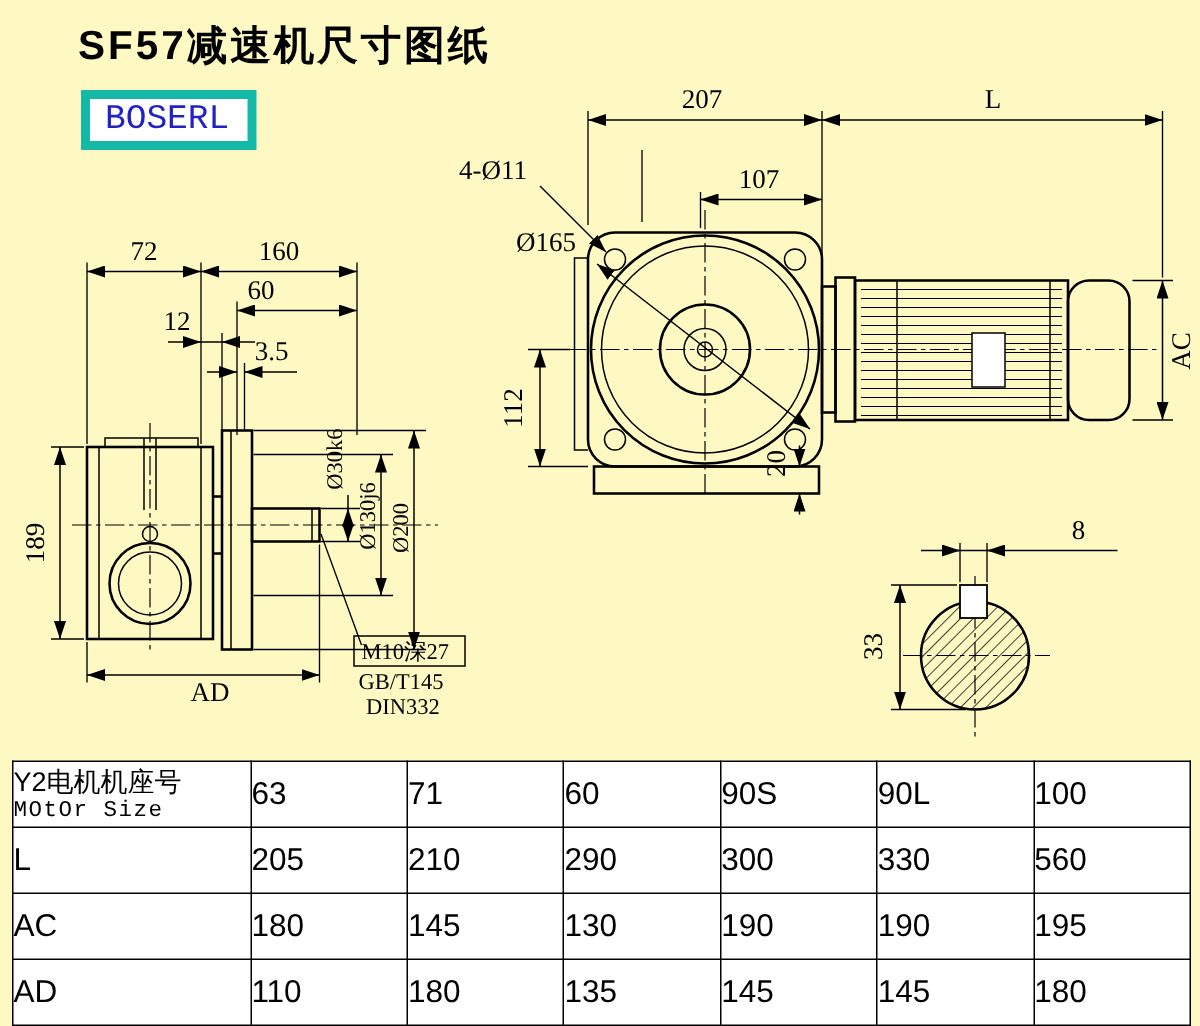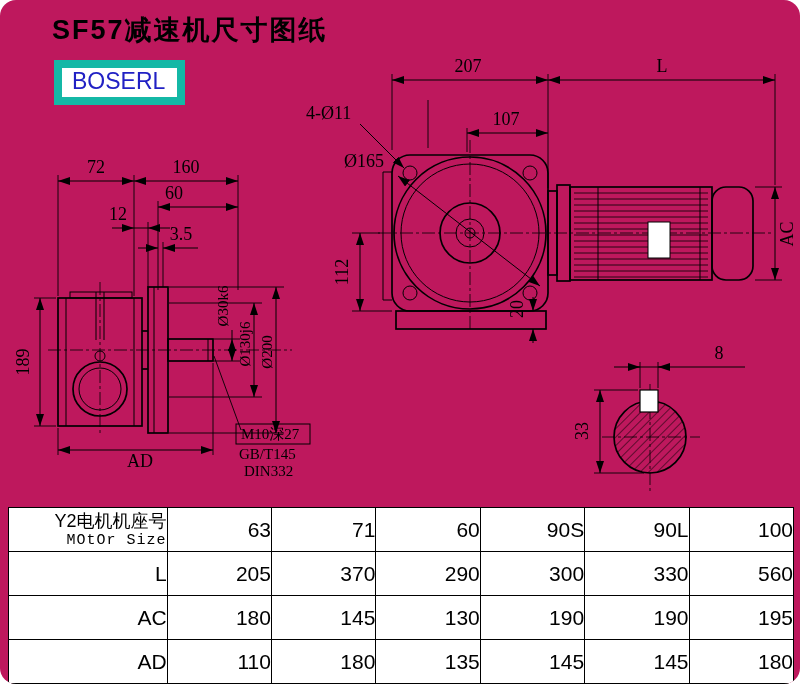--- a/index.html
+++ b/index.html
@@ -1,34 +1,34 @@
 <!DOCTYPE html>
 <html><head>
 <meta charset="utf-8">
 <style>
   html,body{margin:0;padding:0;background:#fff;}
-  .page{position:relative;width:800px;height:684px;background:#be185d;overflow:hidden;
-        font-family:"Liberation Sans",sans-serif;color:#000;border-radius:16px;}
+  .page{position:relative;width:800px;height:684px;background:#fef9c3;overflow:hidden;
+        font-family:"Liberation Sans",sans-serif;color:#000;}
   .title{position:absolute;left:52px;top:12px;font-size:27px;font-weight:bold;
          letter-spacing:2px;font-family:"Liberation Sans",sans-serif;}
-  .brand{position:absolute;left:54px;top:60px;border:8px solid #14b8a6;color:#2121c4;
-         font-family:Liberation Sans, sans-serif;font-size:23px;padding:0 12px 2px 10px;
+  .brand{position:absolute;left:54px;top:60px;border:6px solid #14b8a6;color:#2121c4;
+         font-family:Liberation Mono, monospace;font-size:23px;padding:0 12px 2px 10px;
          background:#fff;}
   svg.drawing{position:absolute;left:0;top:0;}
   .obj{fill:none;stroke:#000;stroke-width:1.7;}
   .objt{fill:none;stroke:#000;stroke-width:1;}
   .fin{fill:none;stroke:#000;stroke-width:0.8;}
   .dl{stroke:#000;stroke-width:1;fill:none;}
   .ext{stroke:#000;stroke-width:0.9;}
   .cl{stroke:#000;stroke-width:0.8;stroke-dasharray:13 3 3 3;}
   text.dim{font-family:"Liberation Serif",serif;font-size:18px;fill:#000;}
   text.dim-s{font-family:"Liberation Serif",serif;font-size:15px;fill:#000;}
   table.spec{position:absolute;left:8px;top:507px;width:786px;border-collapse:collapse;
              table-layout:fixed;background:#fff;}
-  table.spec td{border:1.5px solid #000;text-align:right;vertical-align:middle;
+  table.spec td{border:1.5px solid #000;text-align:left;vertical-align:middle;
                 height:43px;padding:0;font-size:21px;font-family:"Liberation Sans",sans-serif;}
   col.c0{width:158px;} col.cn{width:104px;}
   .hdr-cn{font-size:18px;line-height:22px;}
   .hdr-en{font-size:15px;line-height:18px;font-family:Liberation Mono, monospace;letter-spacing:1px;}
 </style>
 </head>
 <body>
 
 <div class="page">
 
@@ -239,21 +239,21 @@
         <td>63</td>
         <td>71</td>
         <td>60</td>
         <td>90S</td>
         <td>90L</td>
         <td>100</td>
       </tr>
       <tr>
         <td>L</td>
         <td>205</td>
-        <td>370</td>
+        <td>210</td>
         <td>290</td>
         <td>300</td>
         <td>330</td>
         <td>560</td>
       </tr>
       <tr>
         <td>AC</td>
         <td>180</td>
         <td>145</td>
         <td>130</td>

